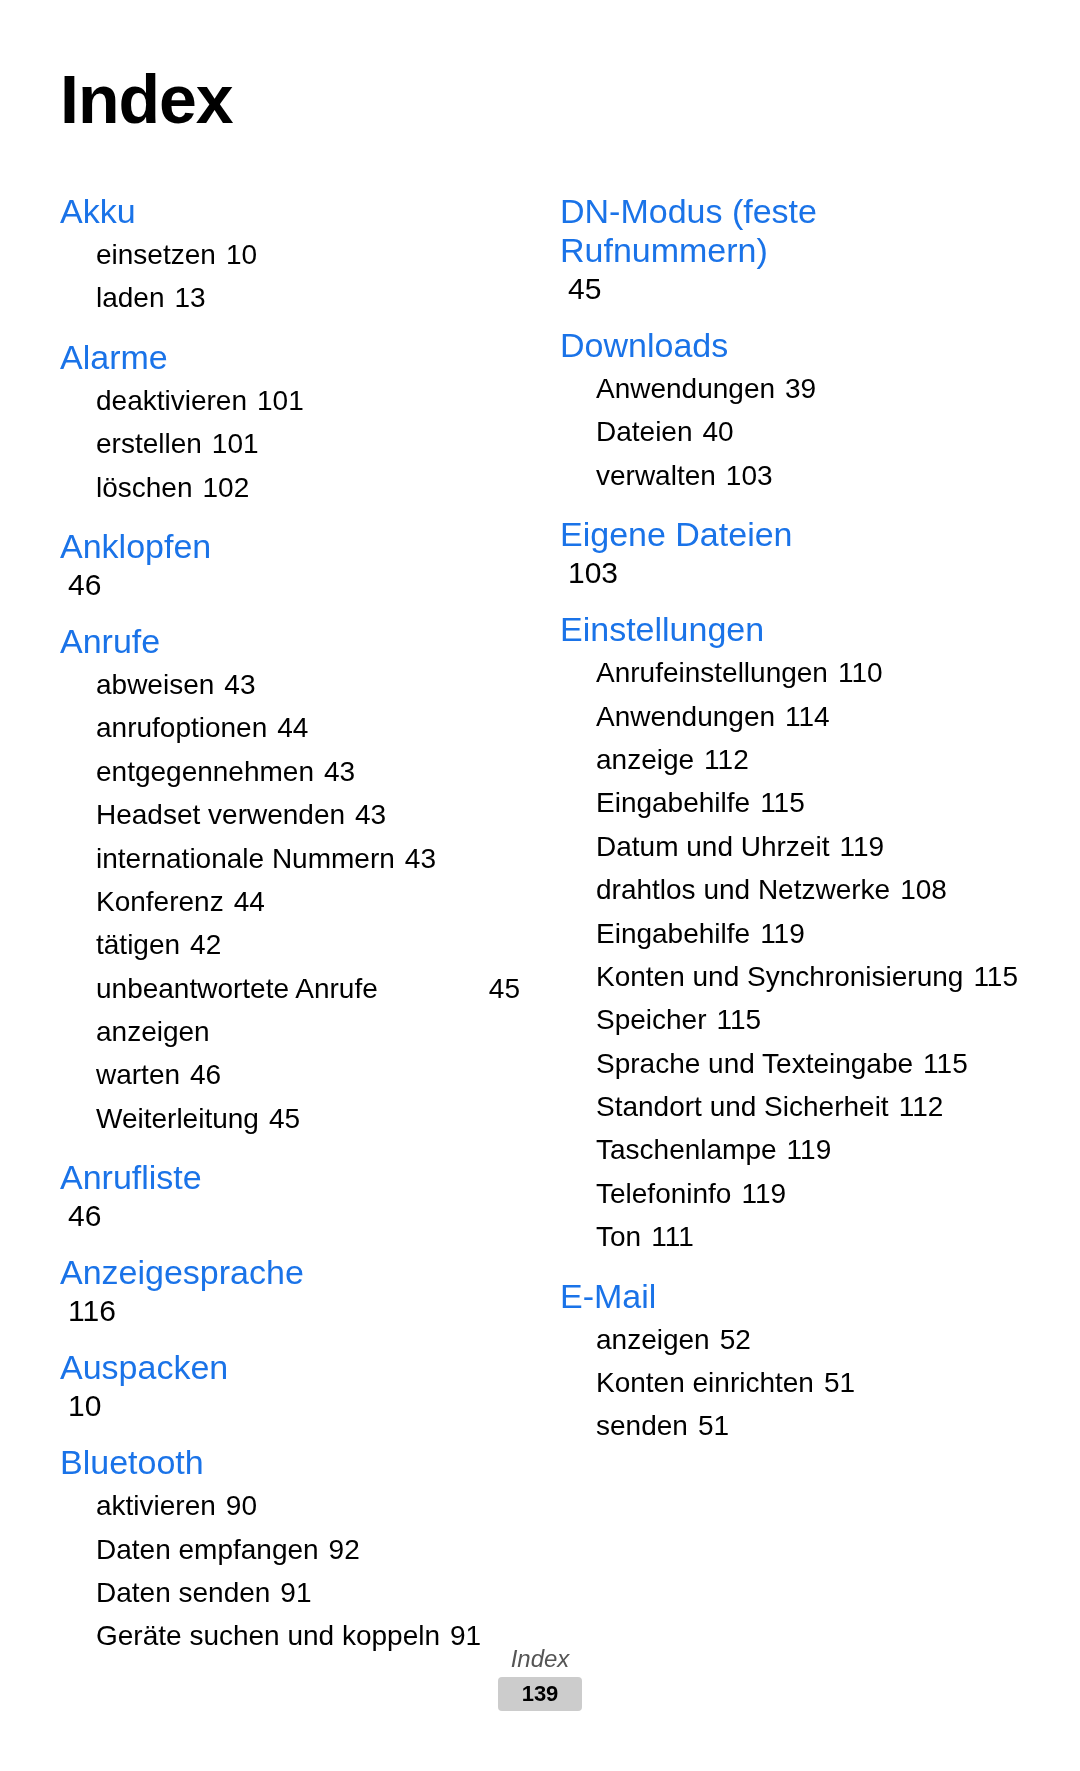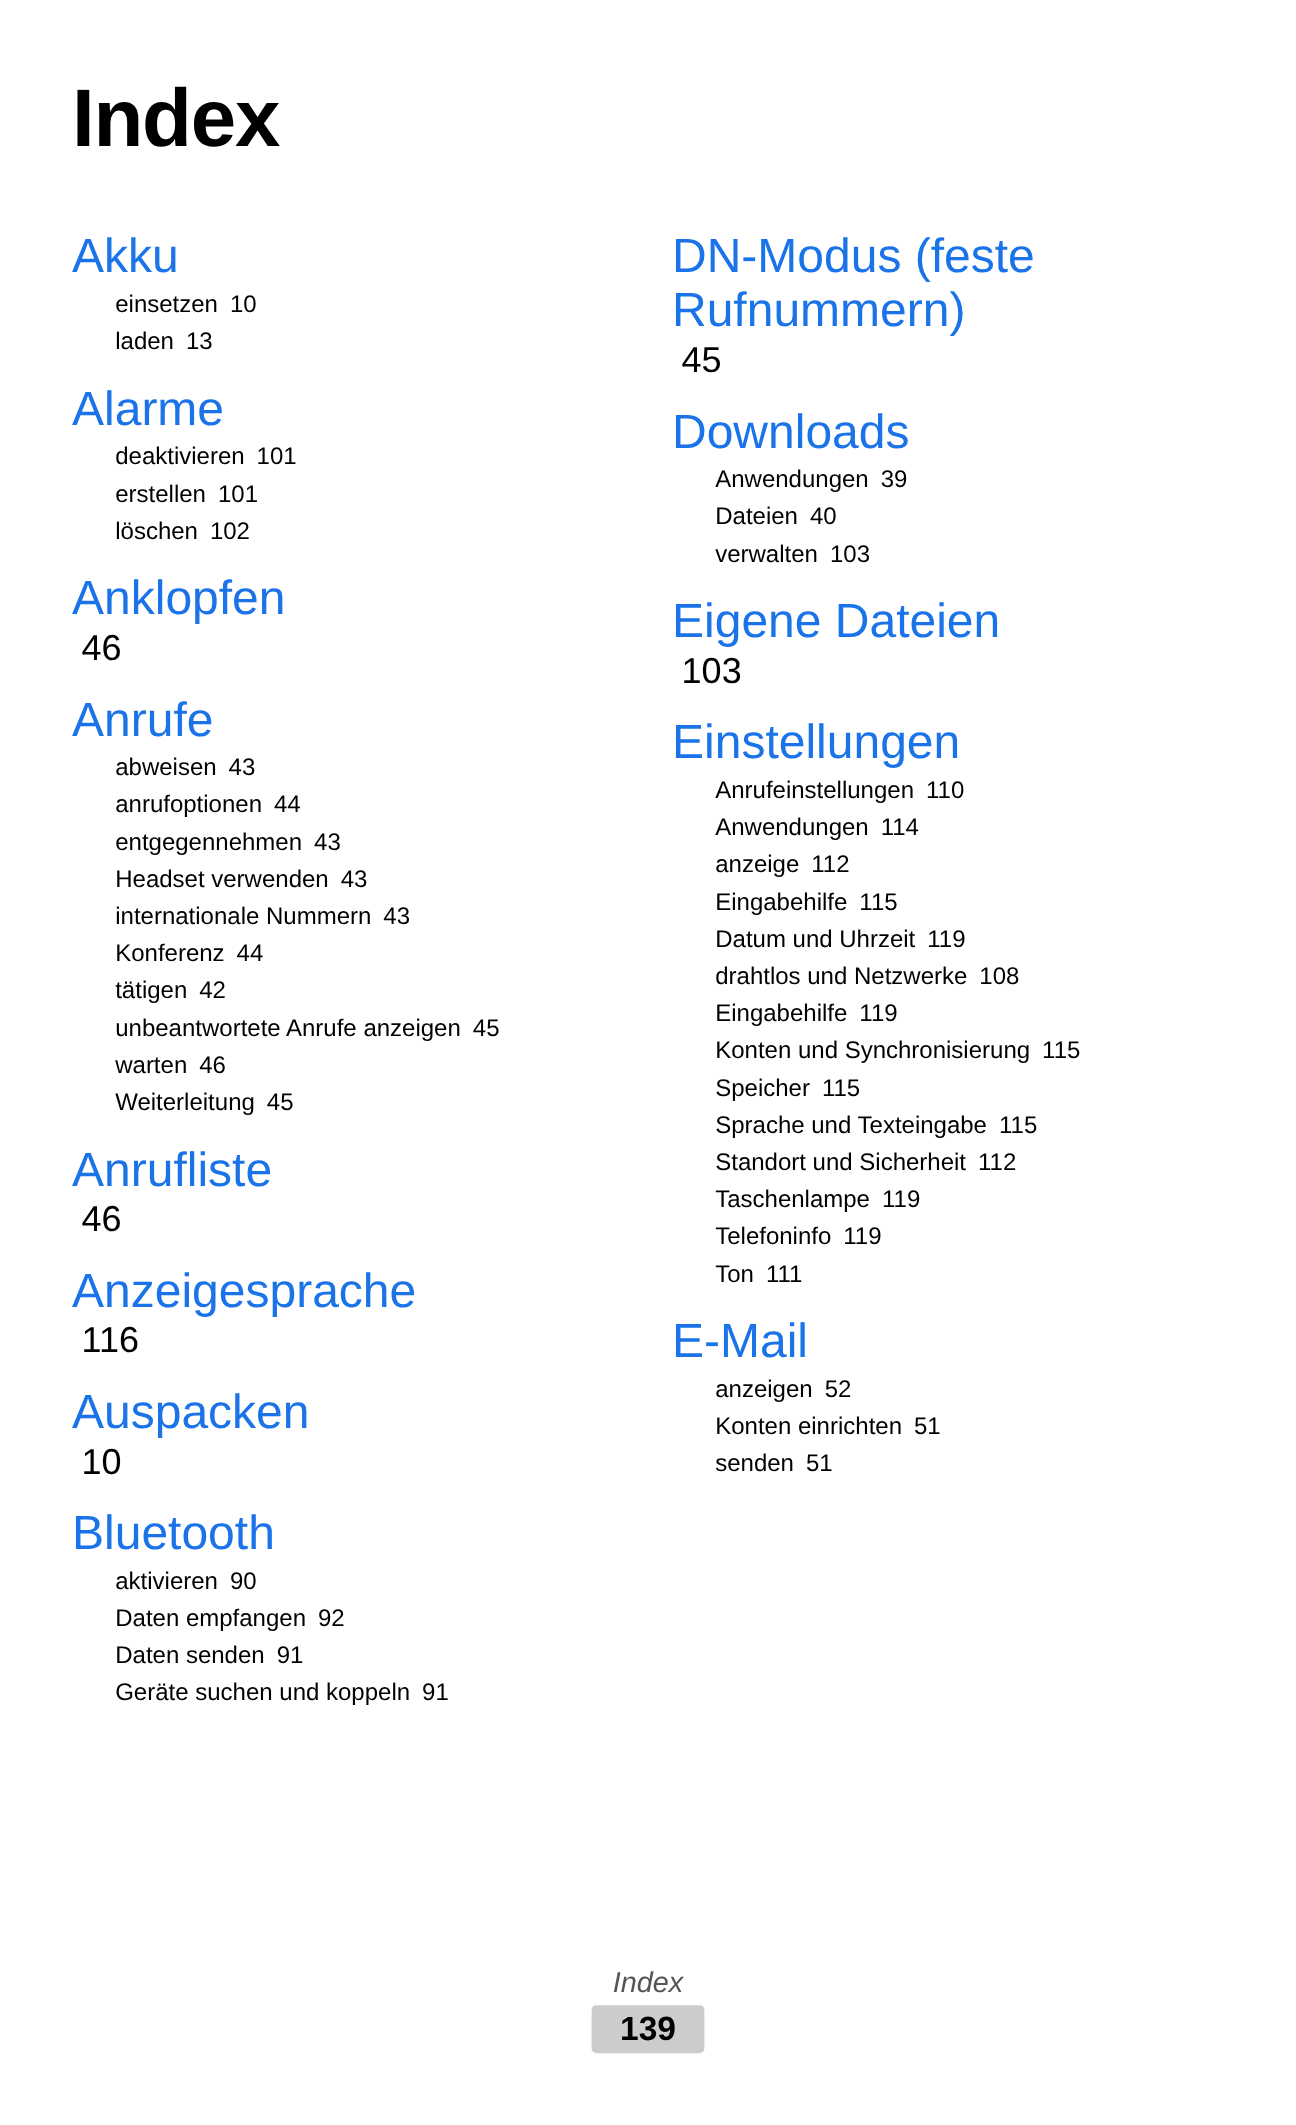--- a/index.html
+++ b/index.html
@@ -36,37 +36,37 @@
       display: flex;
       flex-direction: column;
     }
 
     .index-entry {
       margin-bottom: 4px;
     }
 
     .entry-heading {
       color: #1a73e8;
-      font-size: 40px;
+      font-size: 34px;
       font-weight: 400;
       margin-bottom: 2px;
       margin-top: 14px;
       display: block;
     }
 
     .entry-heading-line {
       margin-bottom: 2px;
       margin-top: 14px;
     }
 
     .sub-entry {
       display: flex;
       align-items: baseline;
       padding-left: 36px;
-      font-size: 20px;
+      font-size: 28px;
       color: #000000;
       line-height: 1.55;
     }
 
     .sub-entry .label {
       color: #000000;
     }
 
     .sub-entry .page-num {
       margin-left: 10px;
@@ -83,21 +83,21 @@
 
     .page-footer .footer-label {
       font-style: italic;
       font-size: 24px;
       color: #555;
       display: block;
       margin-bottom: 4px;
     }
 
     .page-footer .page-number {
-      font-size: 28px;
+      font-size: 22px;
       font-weight: bold;
       color: #000;
       background: #ccc;
       display: inline-block;
       padding: 4px 24px;
       border-radius: 4px;
     }
 
     .entry-heading-number {
       color: #000000;

